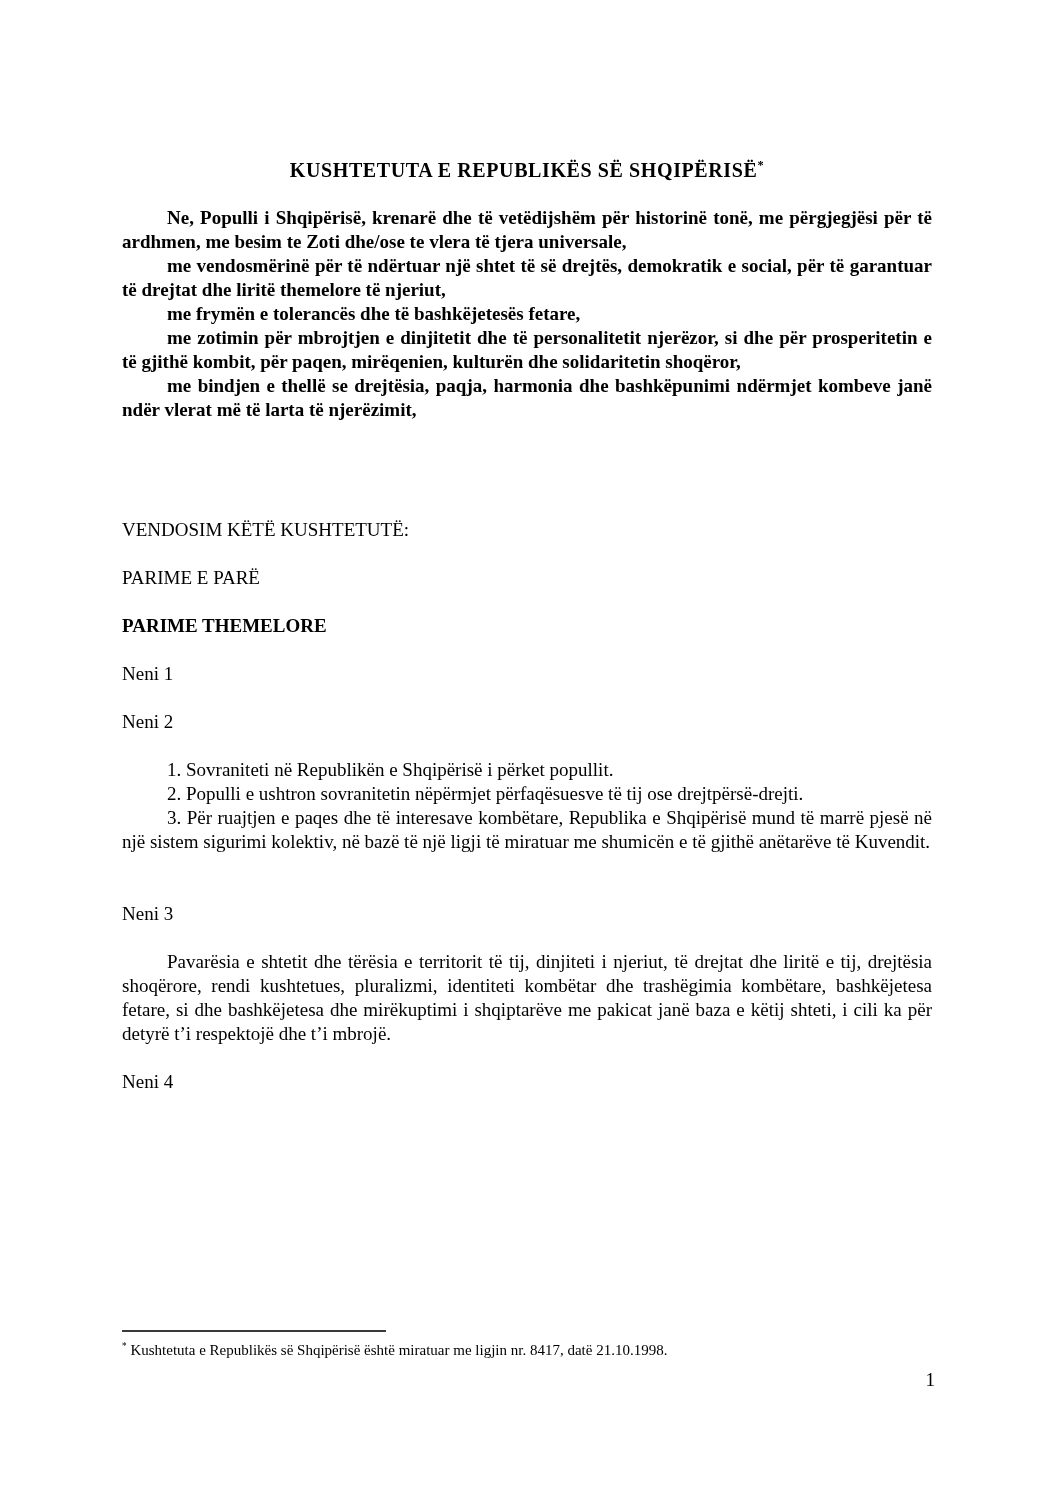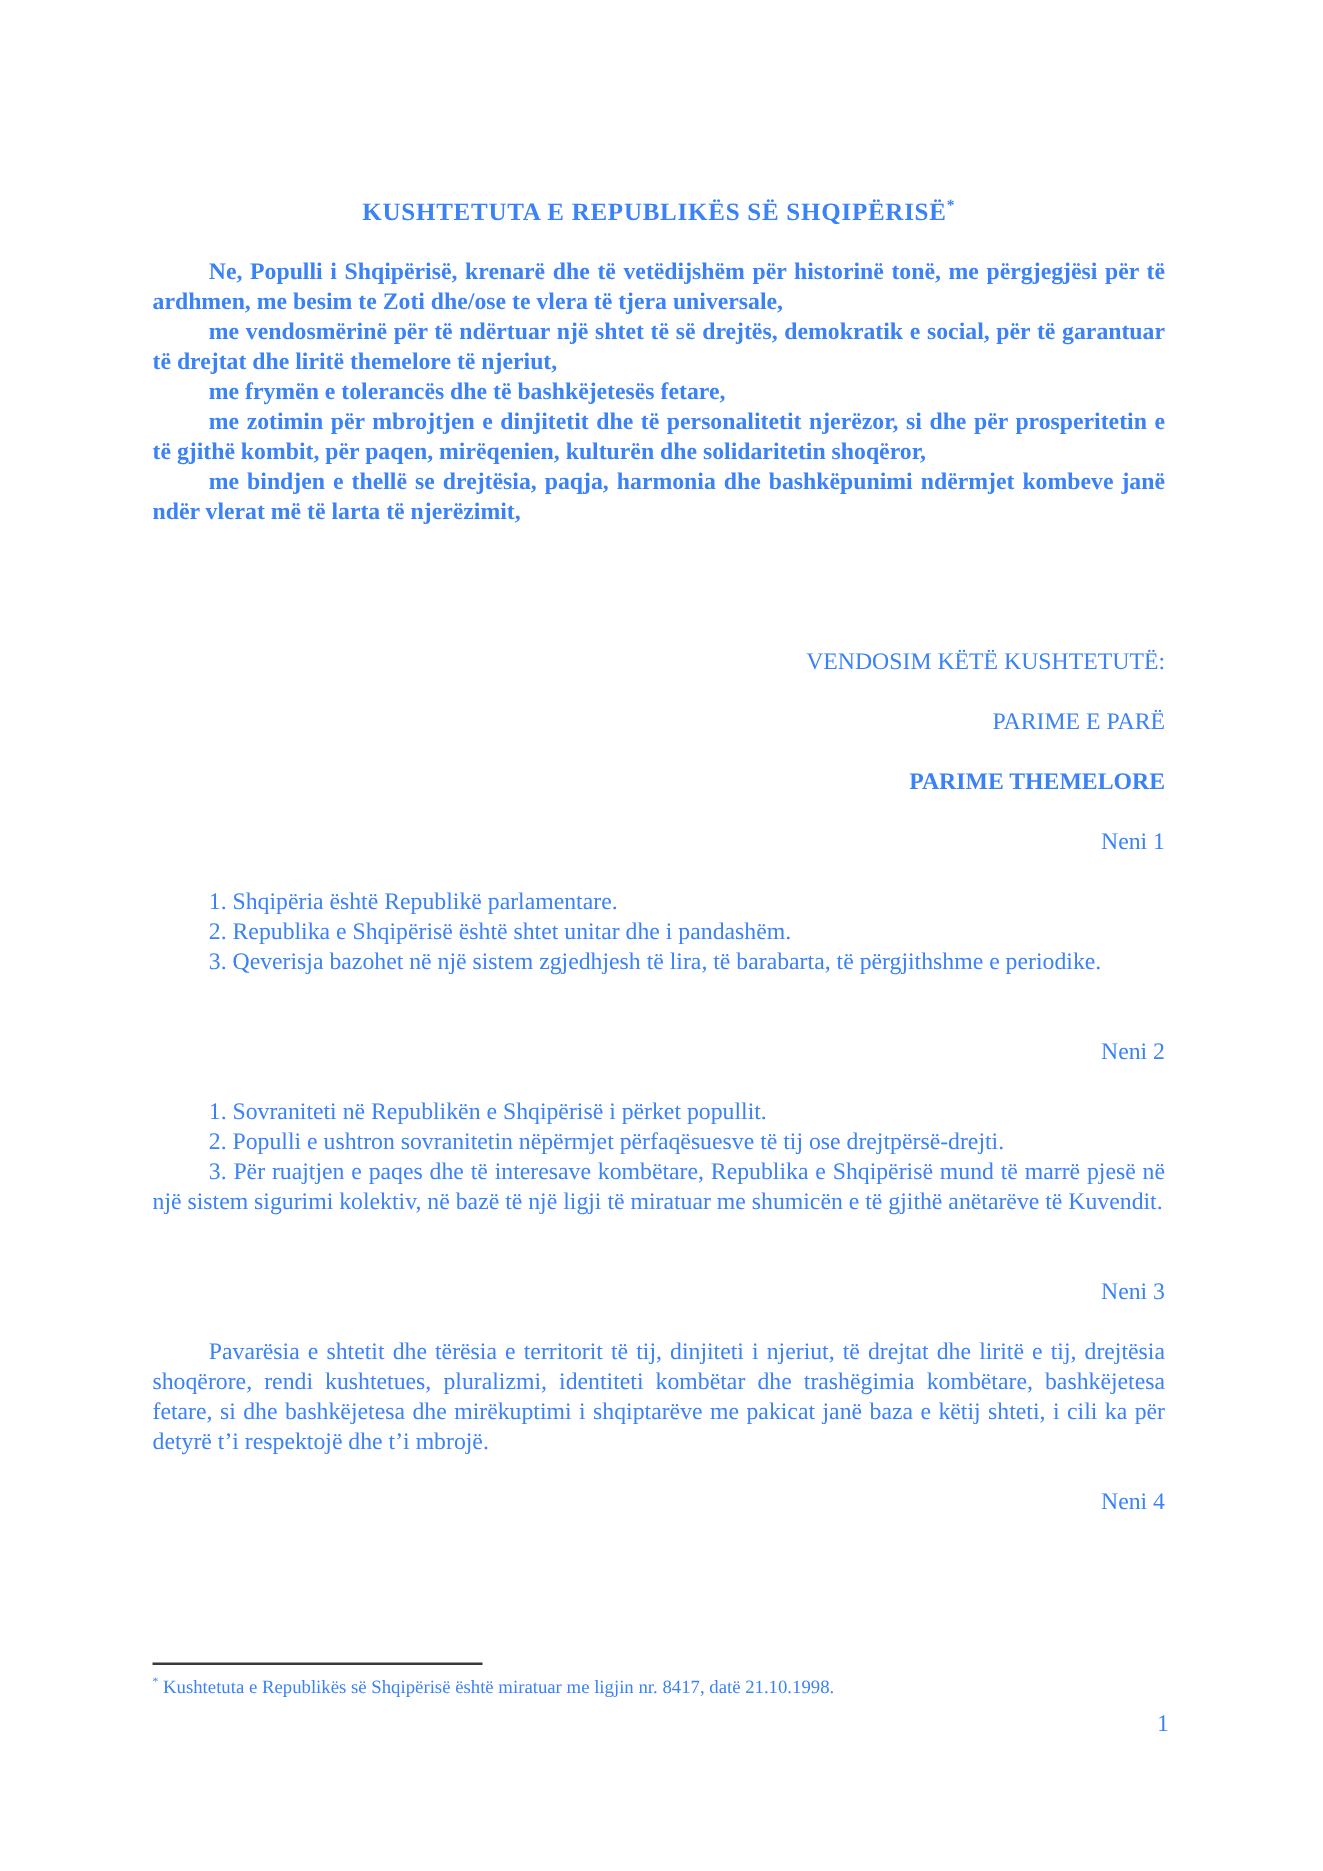--- a/index.html
+++ b/index.html
@@ -2,21 +2,21 @@
 <html lang="sq"><head>
 <meta charset="utf-8">
 <style>
   html, body { margin: 0; padding: 0; background: #ffffff; }
   .page {
     position: relative;
     width: 1058px;
     height: 1497px;
     box-sizing: border-box;
     background: #ffffff;
-    color: #3b82f6;
+    color: #000000;
     font-family: "Liberation Serif", serif;
     font-size: 19px;
     line-height: 24px;
     padding: 158px 126px 0 122px;
     overflow: hidden;
   }
   sup { font-size: 0.62em; vertical-align: super; line-height: 0; }
 
   .doc-title {
     text-align: center;
@@ -29,21 +29,21 @@
     text-align: center;
     font-style: italic;
     height: 72px; 
   }
   .preamble { margin-top: 24px; font-weight: bold; height: 288px;  }
   .preamble p, .article-body p {
     margin: 0;
     text-indent: 45px;
     text-align: justify;
   }
-  .center-line { text-align: right; margin-top: 24px; height: 24px; }
+  .center-line { text-align: left; margin-top: 24px; height: 24px; }
   .bold { font-weight: bold; }
   .article-body { margin-top: 24px; }
   .h-a1 { height: 96px; }  
   .h-a2 { height: 120px; } 
   .h-a3 { height: 96px; }  
 
   .footnote {
     position: absolute;
     left: 122px;
     top: 1330px;
@@ -79,25 +79,20 @@
     <p>me bindjen e thellë se drejtësia, paqja, harmonia dhe bashkëpunimi ndërmjet kombeve janë ndër vlerat më të larta të njerëzimit,</p>
   </div>
 
   <div class="center-line">VENDOSIM KËTË KUSHTETUTË:</div>
 
   <div class="center-line">PARIME E PARË</div>
 
   <div class="center-line bold">PARIME THEMELORE</div>
 
   <div class="center-line">Neni 1</div>
-  <div class="article-body h-a1">
-    <p>1. Shqipëria është Republikë parlamentare.</p>
-    <p>2. Republika e Shqipërisë është shtet unitar dhe i pandashëm.</p>
-    <p>3. Qeverisja bazohet në një sistem zgjedhjesh të lira, të barabarta, të përgjithshme e periodike.</p>
-  </div>
 
   <div class="center-line">Neni 2</div>
   <div class="article-body h-a2">
     <p>1. Sovraniteti në Republikën e Shqipërisë i përket popullit.</p>
     <p>2. Populli e ushtron sovranitetin nëpërmjet përfaqësuesve të tij ose drejtpërsë-drejti.</p>
     <p>3. Për ruajtjen e paqes dhe të interesave kombëtare, Republika e Shqipërisë mund të marrë pjesë në një sistem sigurimi kolektiv, në bazë të një ligji të miratuar me shumicën e të gjithë anëtarëve të Kuvendit.</p>
   </div>
 
   <div class="center-line">Neni 3</div>
   <div class="article-body h-a3">

